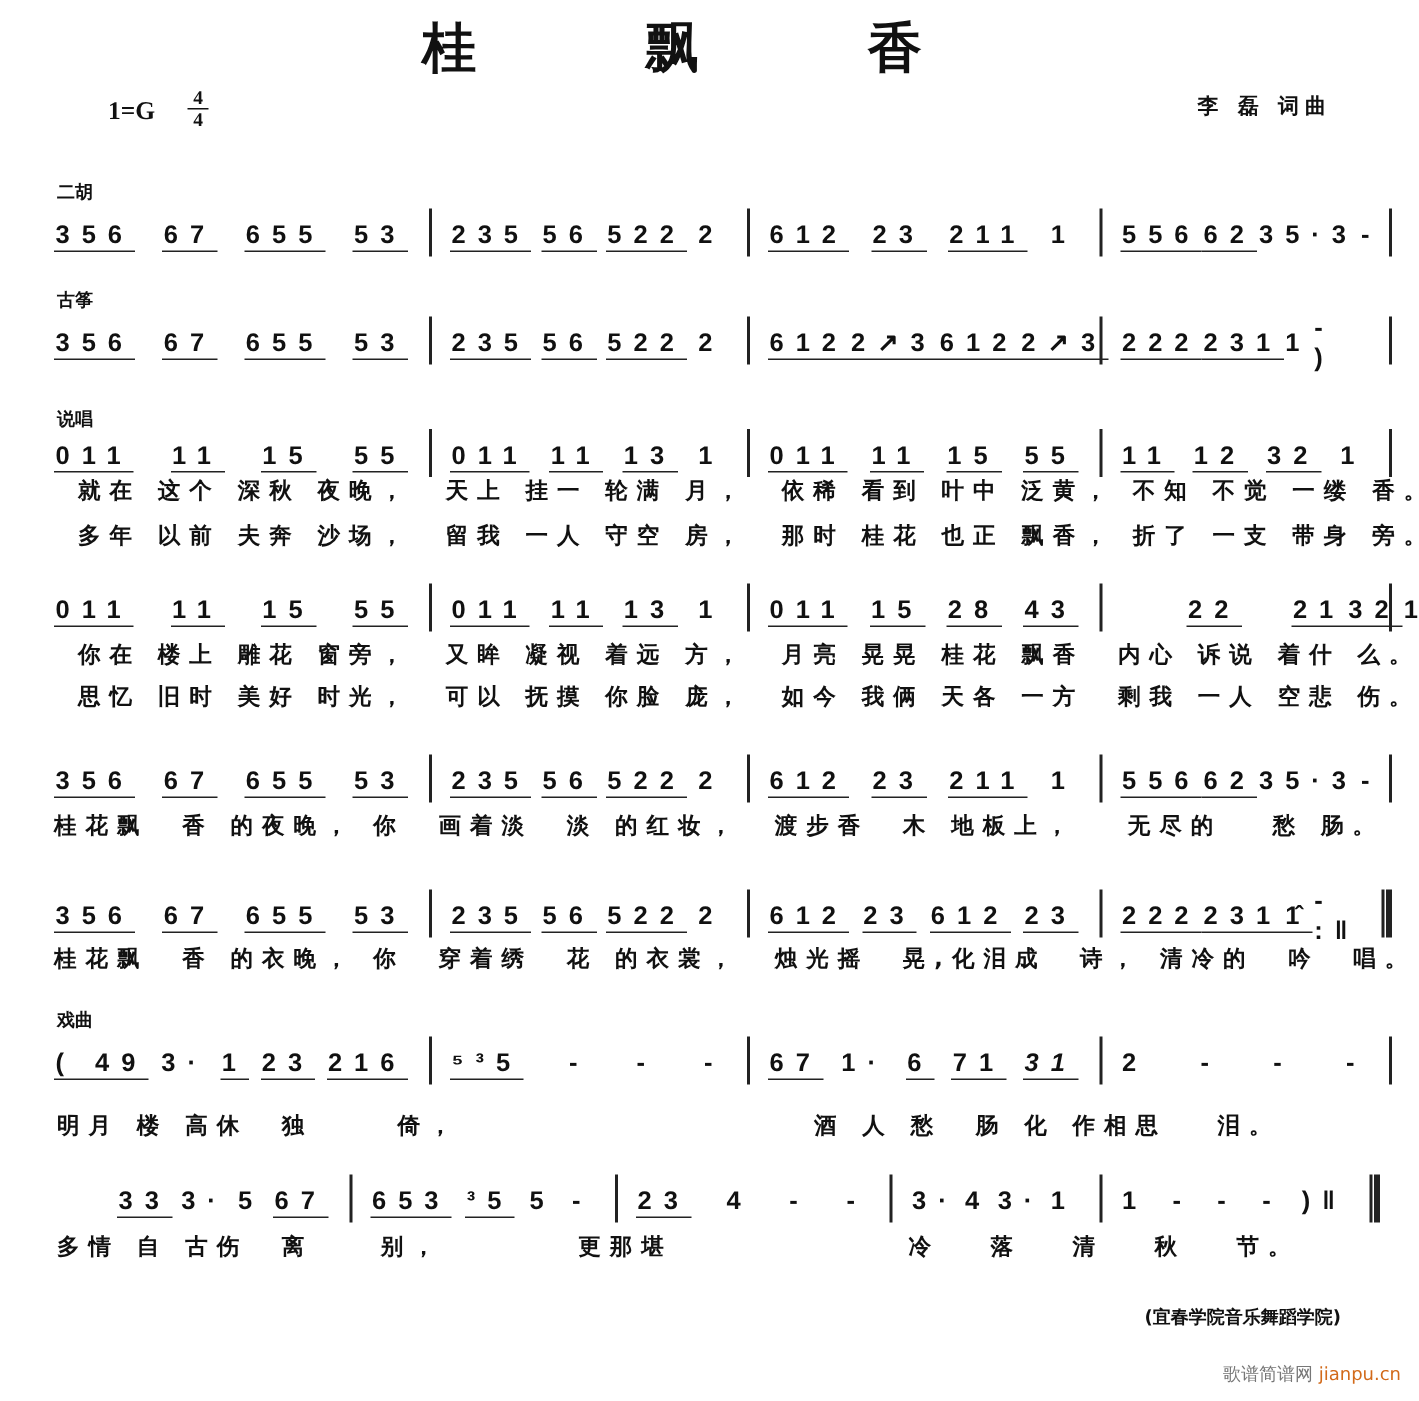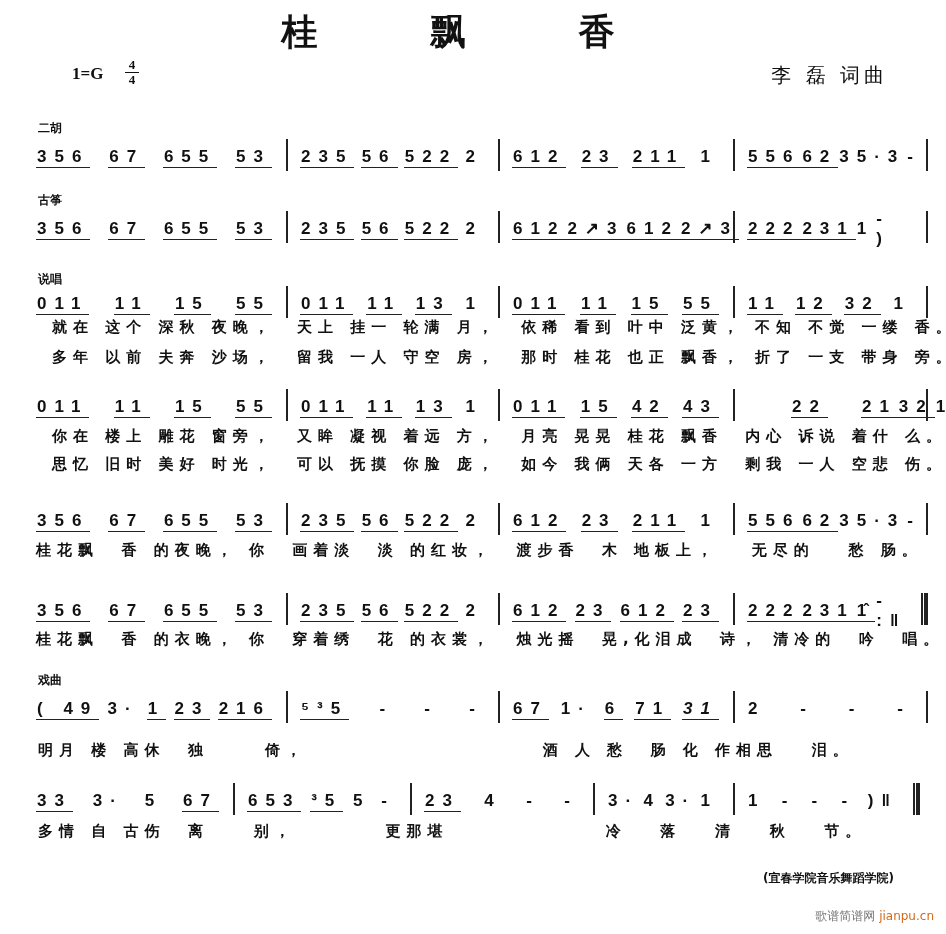--- a/index.html
+++ b/index.html
@@ -3,21 +3,21 @@
 <meta charset="utf-8">
 <style>
   html, body { margin:0; padding:0; background:#ffffff; }
   body { width:946px; height:934px; position:relative; overflow:hidden;
          font-family:"DejaVu Sans", sans-serif; color:#111; }
   .title { position:absolute; top:8px; left:0; width:946px; text-align:center;
            font-family:"DejaVu Serif", serif; font-weight:bold; font-size:36px; letter-spacing:50px; }
   .key { position:absolute; top:64px; left:72px; font-family:"Liberation Serif", serif; font-size:17px; font-weight:bold; }
   .timesig { position:absolute; top:58px; left:125px; width:14px; font-family:"Liberation Serif", serif; font-size:13px; font-weight:bold; text-align:center; line-height:14px; }
   .timesig .bar { border-top:1.5px solid #111; }
-  .author { position:absolute; top:62px; right:58px; font-size:20px; font-weight:normal; letter-spacing:4px; }
+  .author { position:absolute; top:62px; right:58px; font-size:14px; font-weight:bold; letter-spacing:4px; }
   .label { position:absolute; font-size:12px; font-weight:bold; left:38px; }
   .row { position:absolute; left:28px; width:880px; height:28px; }
   .measure { position:absolute; top:0; height:28px; display:flex; justify-content:space-between; align-items:center; }
   .grp { position:relative; display:flex; gap:6px; font-family:"Liberation Sans", sans-serif; font-weight:bold; font-size:17px; padding:0 1px; }
   .grp.u1 { border-bottom:1.5px solid #222; }
   .barline { position:absolute; top:-4px; width:2px; height:32px; background:#222; }
   .endbar { position:absolute; top:-4px; width:7px; height:32px; border-left:2px solid #222; border-right:4px solid #222; box-sizing:border-box; }
   .lyric { position:absolute; left:30px; width:880px; height:20px; font-size:15px; font-weight:bold; letter-spacing:6px; white-space:pre; }
   .credit { position:absolute; top:870px; right:52px; font-size:12px; font-weight:bold; }
   .wm { position:absolute; top:908px; right:12px; font-size:12px; color:#777; font-family:"DejaVu Serif", serif; }
@@ -141,21 +141,21 @@
       </div>
       <div class="measure" style="left: 272px; width: 184px;">
         <div class="grp u1" style="letter-spacing: 8px;">011</div>
         <div class="grp u1" style="letter-spacing: 8px;">11</div>
         <div class="grp u1" style="letter-spacing: 8px;">13</div>
         <div class="grp" style="letter-spacing: 8px;">1</div>
       </div>
       <div class="measure" style="left: 484px; width: 207px;">
         <div class="grp u1" style="letter-spacing: 8px;">011</div>
         <div class="grp u1" style="letter-spacing: 8px;">15</div>
-        <div class="grp u1" style="letter-spacing: 8px;">42</div>
+        <div class="grp u1" style="letter-spacing: 8px;">28</div>
         <div class="grp u1" style="letter-spacing: 8px;">43</div>
       </div>
       <div class="measure" style="left: 719px; width: 165px;">
         <div class="grp u1" style="letter-spacing: 8px; margin-left: 44px;">22</div>
         <div class="grp u1" style="letter-spacing: 8px; margin-left: 33px;">21</div>
         <div class="grp u1" style="letter-spacing: 8px;">32</div>
         <div class="grp" style="letter-spacing: 8px;">1</div>
       </div>
       <div class="barline" style="left: 258px;"></div>
       <div class="barline" style="left: 470px;"></div>
@@ -254,21 +254,21 @@
         <div class="grp" style="letter-spacing: 8px;">-</div>
       </div>
       <div class="barline" style="left: 258px;"></div>
       <div class="barline" style="left: 470px;"></div>
       <div class="barline" style="left: 705px;"></div>
       <div class="barline" style="left: 898px;"></div>
     </div>
     <div class="lyric" style="top: 741px; left: 38px;">明月 楼 高休  独     倚，                     酒 人 愁  肠 化 作相思   泪。</div>
     <div class="row" style="top: 787px;">
       <div class="measure" style="left: 8px; width: 183px;">
-        <div class="grp u1" style="letter-spacing: 8px;">33</div>
+        <div class="grp u1" style="letter-spacing: 8px; margin-left: 42px;">33</div>
         <div class="grp" style="letter-spacing: 8px;">3·</div>
         <div class="grp" style="letter-spacing: 8px;">5</div>
         <div class="grp u1" style="letter-spacing: 8px;">67</div>
       </div>
       <div class="measure" style="left: 219px; width: 149px;">
         <div class="grp u1" style="letter-spacing: 8px;">653</div>
         <div class="grp u1" style="letter-spacing: 8px;">³5</div>
         <div class="grp" style="letter-spacing: 8px;">5</div>
         <div class="grp" style="letter-spacing: 8px;">-</div>
       </div>

